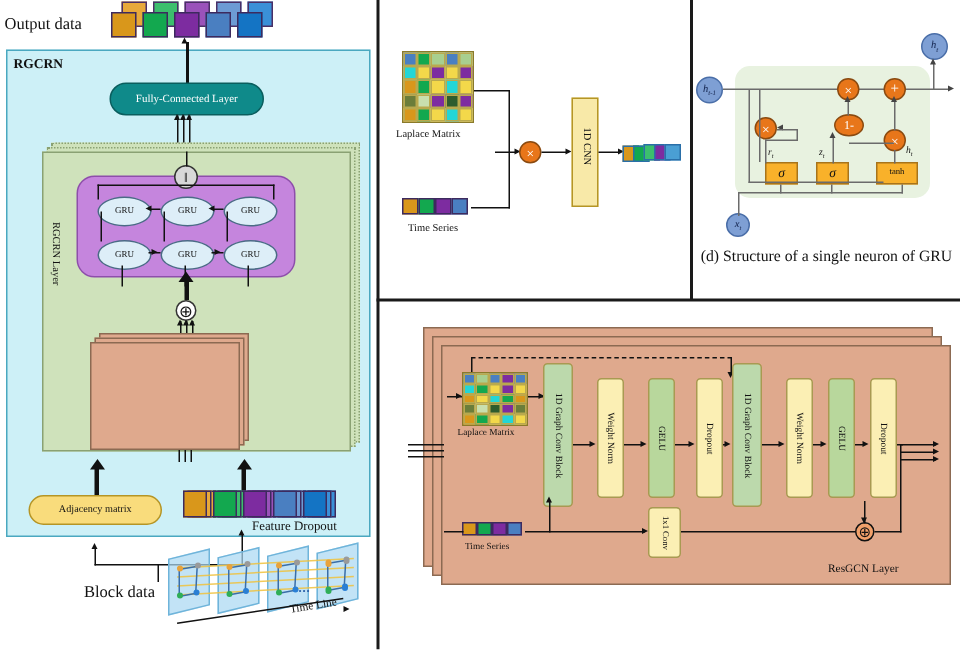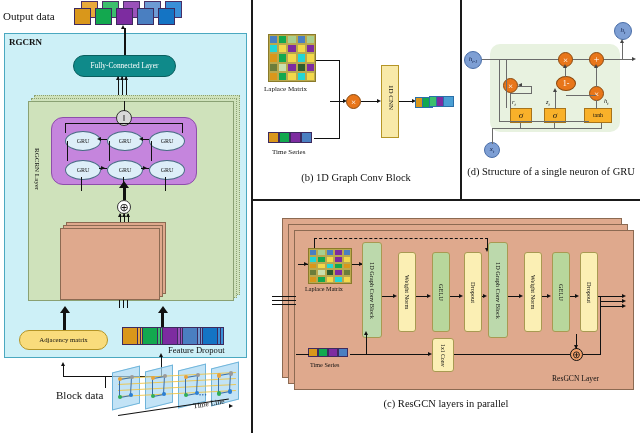--- a/index.html
+++ b/index.html
@@ -343,21 +343,20 @@
     <div class="head-r" style="left:160px;top:98.5px;"></div>
 
     <div id="b-out" style="position:absolute;left:163px;top:93px;width:42px;height:18px;">
         <div style="position: absolute; left: 0px; top: 4px; width: 11px; height: 11px; background: rgb(217, 151, 27); border: 1px solid rgb(42, 111, 168); box-sizing: border-box;"></div>
         <div style="position: absolute; left: 7px; top: 3.7px; width: 11px; height: 11px; background: rgb(19, 168, 79); border: 1px solid rgb(42, 111, 168); box-sizing: border-box;"></div>
         <div style="position: absolute; left: 14px; top: 3.4px; width: 11px; height: 11px; background: rgb(60, 191, 109); border: 1px solid rgb(42, 111, 168); box-sizing: border-box;"></div>
         <div style="position: absolute; left: 21px; top: 3.1px; width: 11px; height: 11px; background: rgb(125, 44, 160); border: 1px solid rgb(42, 111, 168); box-sizing: border-box;"></div>
         <div style="position: absolute; left: 28px; top: 2.8px; width: 11px; height: 11px; background: rgb(74, 159, 212); border: 1px solid rgb(42, 111, 168); box-sizing: border-box;"></div>
       </div>
 
-    <div class="caption" style="left:0;top:172px;width:208px;font-size:10.5px;">(b) 1D Graph Conv Block</div>
   </div>
 
   <div class="panel" style="left:462px;top:0;width:178px;height:199px;">
 
     <div class="box" style="left:28px;top:44px;width:130px;height:88px;background:#e8f2e0;border-radius:10px;"></div>
 
     <div class="circ blue" style="left:2px;top:51px;width:18px;height:18px;font-size:7px;">
       <span style="font-style:italic;">
         <span>h</span><sub style="font-size:4.6px;">t-1</sub>
       </span>
@@ -572,15 +571,14 @@
 
     <div class="arr" style="left:331px;top:154px;width:18px;height:1.2px;"></div>
     <div class="arr" style="left:348px;top:96px;width:1.2px;height:59px;"></div>
     <div class="arr" style="left:348px;top:96px;width:24px;height:1.2px;"></div>
     <div class="arr" style="left:348px;top:101px;width:24px;height:1.2px;"></div>
     <div class="arr" style="left:348px;top:106px;width:24px;height:1.2px;"></div>
     <div class="head-r" style="left:370px;top:93.5px;"></div>
     <div class="head-r" style="left:370px;top:98.5px;"></div>
     <div class="head-r" style="left:370px;top:103.5px;"></div>
 
-    <div class="caption" style="left:0;top:198px;width:388px;font-size:10.5px;">(c) ResGCN layers in parallel</div>
   </div>
 </div>
 
 </body></html>

